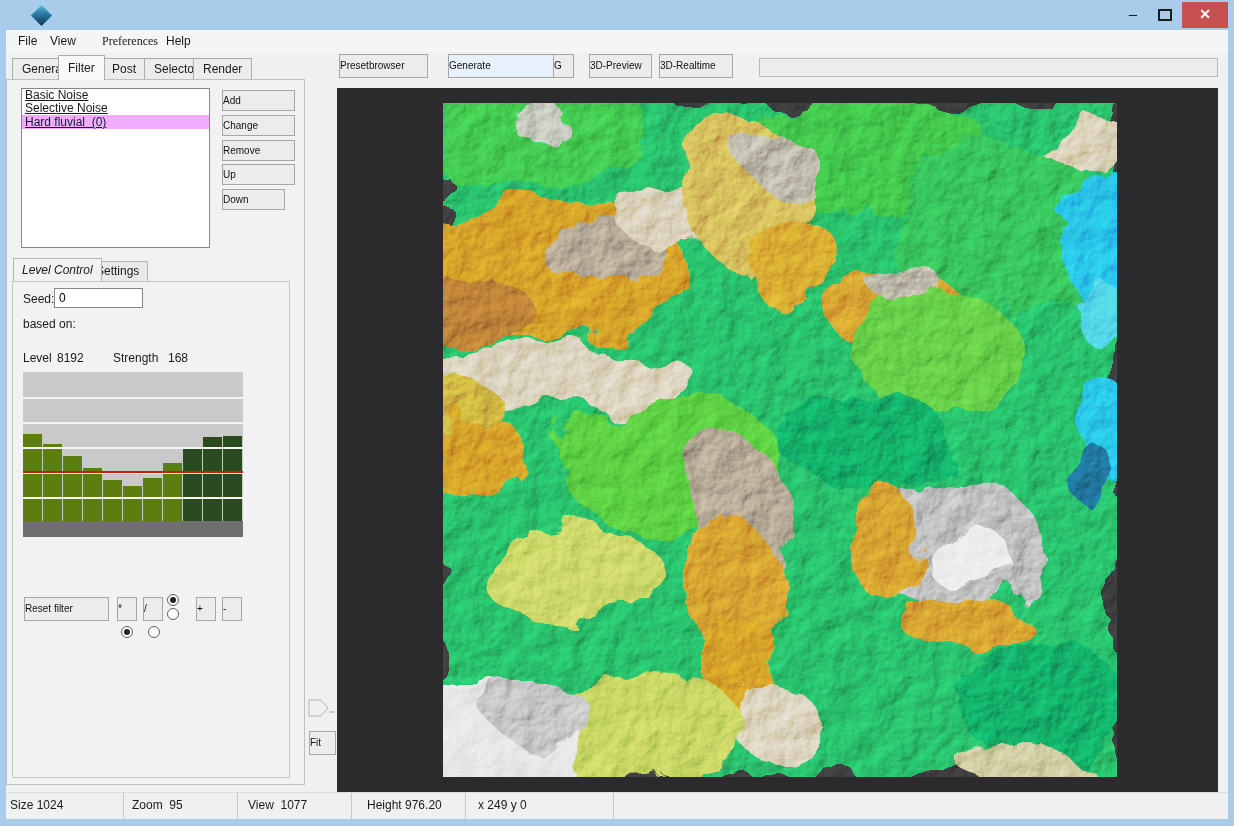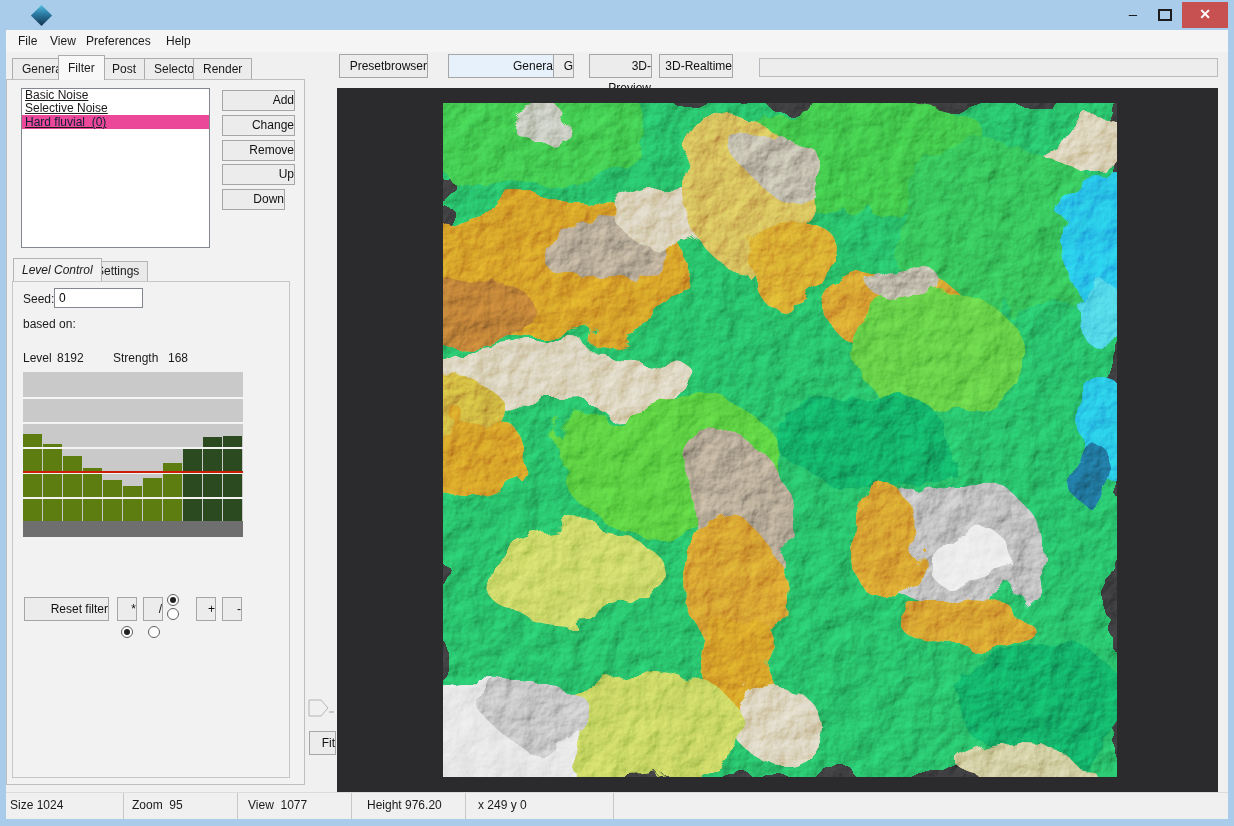--- a/index.html
+++ b/index.html
@@ -21,23 +21,23 @@
   
   .content{left:6px;top:52px;width:1222px;height:767px;background:#f0f0f0;}
   
   .tab{position:absolute;top:58px;height:22px;padding:0 9px;line-height:21px;background:#ececec;
        border:1px solid #acacac;border-bottom:none;}
   .tab.active{top:55px;height:25px;background:#f8f8f8;z-index:3;line-height:24px;}
   .tabpage{left:6px;top:79px;width:299px;height:706px;background:#f2f2f2;border:1px solid #bfbfbf;z-index:1;}
   
   .listbox{left:21px;top:88px;width:189px;height:160px;background:#fff;border:1px solid #828790;z-index:2;text-decoration:underline;}
   .list-item{position:relative;height:13px;line-height:13px;padding:0 3px;white-space:pre;}
-  .list-item.sel{background:#ec4899;color:#0b2038;height:14px;line-height:14px;}
-  .btn{position:absolute;background:#ececec;border:1px solid #a6a6a6;text-align:right;
-       font-size:12px;color:#111;z-index:2;}
+  .list-item.sel{background:#f0abfc;color:#0b2038;height:14px;line-height:14px;}
+  .btn{position:absolute;background:#ececec;border:1px solid #a6a6a6;text-align:left;
+       font-size:10px;color:#111;z-index:2;}
   
   .subtab{position:absolute;height:20px;padding:0 8px;line-height:19px;background:#e9e9e9;
           border:1px solid #b4b4b4;border-bottom:none;z-index:2;}
   .subtab.active{height:23px;background:#f2f2f2;z-index:3;line-height:22px;}
   .groupbox{left:12px;top:281px;width:278px;height:497px;border:1px solid #c6c6c6;z-index:1;}
   .lbl{position:absolute;z-index:2;white-space:pre;}
   .field{position:absolute;background:#fff;border:1px solid #828790;padding:1px 4px;
          font-family:"Liberation Sans",sans-serif;font-size:12px;z-index:2;}
   
   .histo{left:23px;top:372px;width:220px;height:165px;z-index:2;}
@@ -74,21 +74,21 @@
     <div class="abs app-icon"></div>
     <div class="abs cap-btn" style="left:1118px;width:30px;">–</div>
     <div class="abs cap-btn" style="left:1148px;width:30px;"></div>
     <div class="abs max-glyph"></div>
     <div class="abs cap-btn btn-close">✕</div>
   </div>
 
   <div class="abs menubar">
     <span class="abs menu-item" style="left:8px;">File</span>
     <span class="abs menu-item" style="left:40px;">View</span>
-    <span class="abs menu-item" style="left:76px;">Preferences</span>
+    <span class="abs menu-item" style="left:92px;font-family:Liberation Serif, serif;">Preferences</span>
     <span class="abs menu-item" style="left:156px;">Help</span>
   </div>
 
   <div class="abs content"></div>
 
   <div class="tab" style="left:12px;">General</div>
   <div class="tab active" style="left:58px;">Filter</div>
   <div class="tab" style="left:102px;">Post</div>
   <div class="tab" style="left:144px;">Selector</div>
   <div class="tab" style="left:193px;">Render</div>

